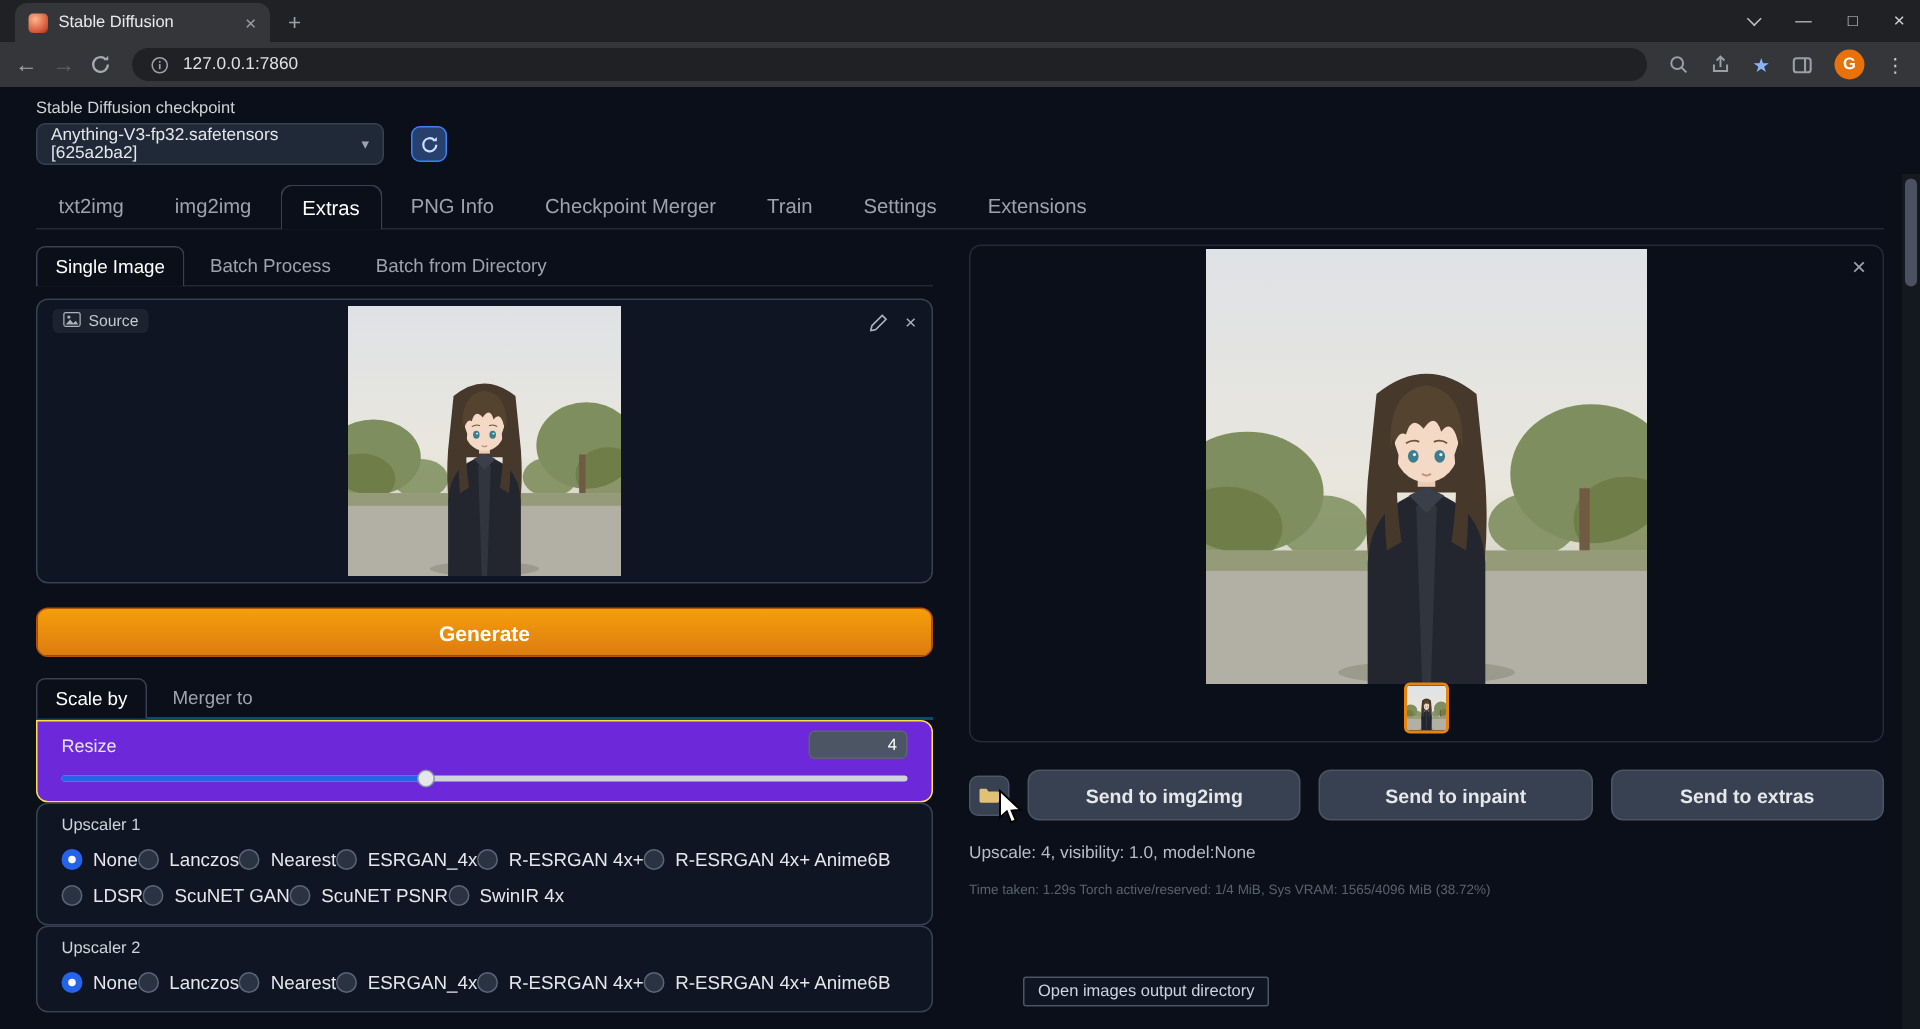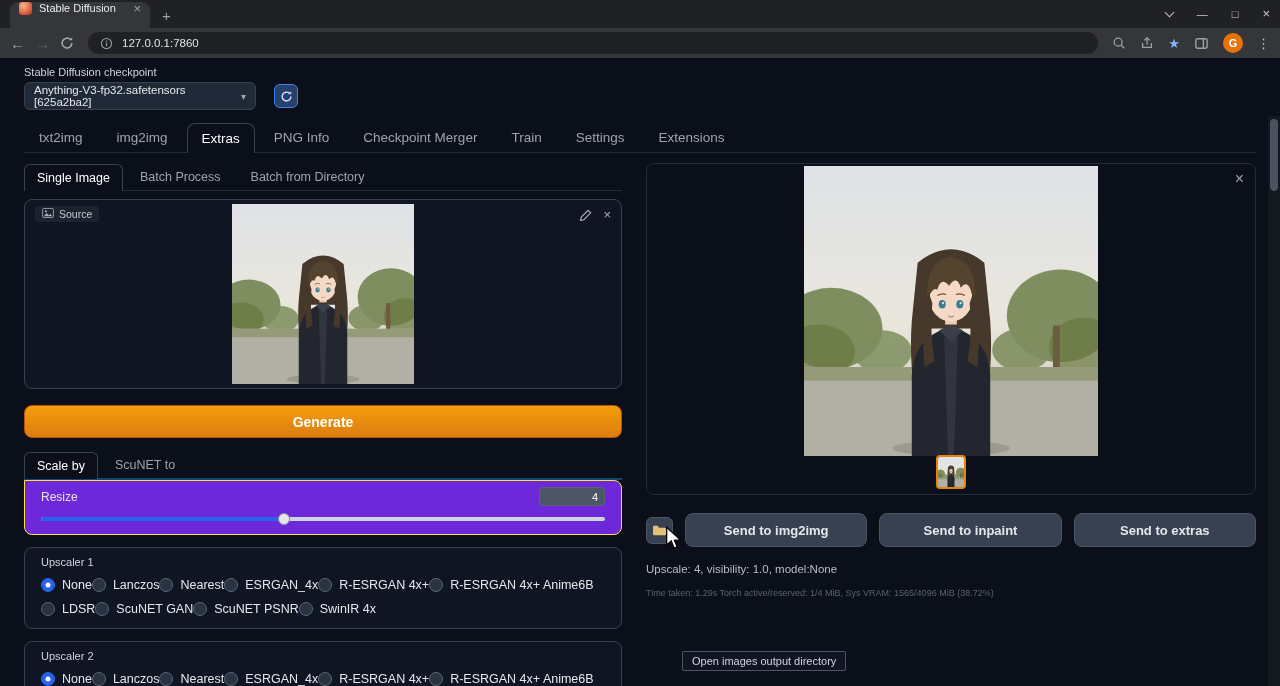--- a/index.html
+++ b/index.html
@@ -2,21 +2,21 @@
 <html><head>
 <meta charset="utf-8">
 <style>
   *{margin:0;padding:0;box-sizing:border-box}
   html,body{width:1280px;height:686px;overflow:hidden}
   body{position:relative;background:#0b0f19;font-family:"Liberation Sans",sans-serif;color:#e5e7eb}
 
   
   .chrome{position:absolute;top:0;left:0;right:0;height:58px;z-index:20}
   .tabstrip{height:28px;background:#202124;display:flex;align-items:flex-end;padding-left:10px;position:relative}
-  .btab{width:140px;height:26px;background:#35363a;border-radius:8px 8px 0 0;display:flex;align-items:flex-start;gap:7px;padding:0 9px;color:#e8eaed;font-size:11px}
+  .btab{width:170px;height:26px;background:#35363a;border-radius:8px 8px 0 0;display:flex;align-items:center;gap:7px;padding:0 9px;color:#e8eaed;font-size:11px}
   .favicon{width:13px;height:13px;border-radius:3px;background:radial-gradient(circle at 35% 30%,#ffb48b,#d35436 70%,#8f2c1c);flex:none}
   .btab-title{white-space:nowrap;overflow:hidden;text-overflow:ellipsis;flex:1}
   .btab-close{color:#9aa0a6;font-size:13px;line-height:1}
   .newtab{color:#9aa0a6;font-size:15px;margin:0 0 5px 12px;line-height:1}
   .wincontrols{position:absolute;right:10px;top:6px;display:flex;gap:24px;align-items:center;color:#cfcfcf;font-size:11px}
   .chev{width:7px;height:7px;border-right:1.6px solid #bfbfbf;border-bottom:1.6px solid #bfbfbf;transform:rotate(45deg);margin-top:-3px}
   .toolbar{height:30px;background:#35363a;display:flex;align-items:center;padding:0 10px;gap:10px}
   .navbtn{color:#a6abb0;font-size:15px;line-height:1}
   .navbtn.disabled{color:#5f6368}
   .urlbar{flex:1;height:22px;background:#202124;border-radius:11px;display:flex;align-items:center;gap:9px;padding:0 12px;font-size:11.5px;color:#dfe1e5;margin:0 4px}
@@ -57,21 +57,21 @@
 
   .scale-tabs{display:flex;gap:4px;margin-top:13px;border-bottom:2px solid #0c4a6e}
   .panel{border:1px solid #fde047;border-radius:0 8px 8px 8px;background:#6d28d9;padding:6px 16px 13px}
   .resize-head{display:flex;justify-content:space-between;align-items:center}
   .resize-label{font-size:12px;color:#e5e7eb}
   .num{width:66px;height:19px;background:#4b5563;border:1px solid #5b6472;border-radius:4px;color:#fff;font-size:11px;text-align:right;padding:0 6px;font-family:"Liberation Sans",sans-serif}
   .slider{position:relative;height:4px;background:#cfd4da;border-radius:2px;margin-top:11px}
   .slider-fill{position:absolute;left:0;top:0;bottom:0;width:43%;background:#2563eb;border-radius:2px}
   .slider-handle{position:absolute;left:43%;top:50%;transform:translate(-50%,-50%);width:12px;height:12px;border-radius:50%;background:#e5e7eb;border:1px solid #8a93a3}
 
-  .up-panel{border:1px solid #374151;border-radius:8px;background:#0f1522;padding:8px 16px 12px;margin-top:12px}
+  .up-panel{border:1px solid #374151;border-radius:8px;background:#0f1522;padding:8px 16px 12px;}
   .up-label{font-size:11px;color:#cfd4da}
   .radio-row{display:flex;margin-top:10px;align-items:center}
   .radio{display:flex;gap:7px;align-items:center;font-size:12.5px;color:#e5e7eb;white-space:nowrap}
   .rdot{width:14px;height:14px;border-radius:50%;background:#2a3342;border:1px solid #5b6578;position:relative;flex:none}
   .rdot.checked{background:#2563eb;border-color:#2563eb}
   .rdot.checked::after{content:"";position:absolute;left:50%;top:50%;width:5px;height:5px;border-radius:50%;background:#fff;transform:translate(-50%,-50%)}
 
   .gallery{border:1px solid #212b3b;border-radius:8px;height:332px;position:relative;background:#0b0f19}
   .g-close{position:absolute;top:7px;right:11px;color:#9ca3af;font-size:16px;line-height:1}
   .g-img{position:absolute;left:50%;top:2px;transform:translateX(-50%);width:294px;height:290px}
@@ -241,21 +241,21 @@
         </div>
         <svg class="dz-img">
             <use href="#girl"></use>
           </svg>
       </div>
 
       <button class="generate">Generate</button>
 
       <div class="scale-tabs">
         <div class="stab active">Scale by</div>
-        <div class="stab">ScuNET to</div>
+        <div class="stab">Merger to</div>
       </div>
       <div class="panel">
         <div class="resize-head">
           <span class="resize-label">Resize</span>
           <input class="num" value="4" style="">
         </div>
         <div class="slider">
           <div class="slider-fill"></div>
           <div class="slider-handle"></div>
         </div>

